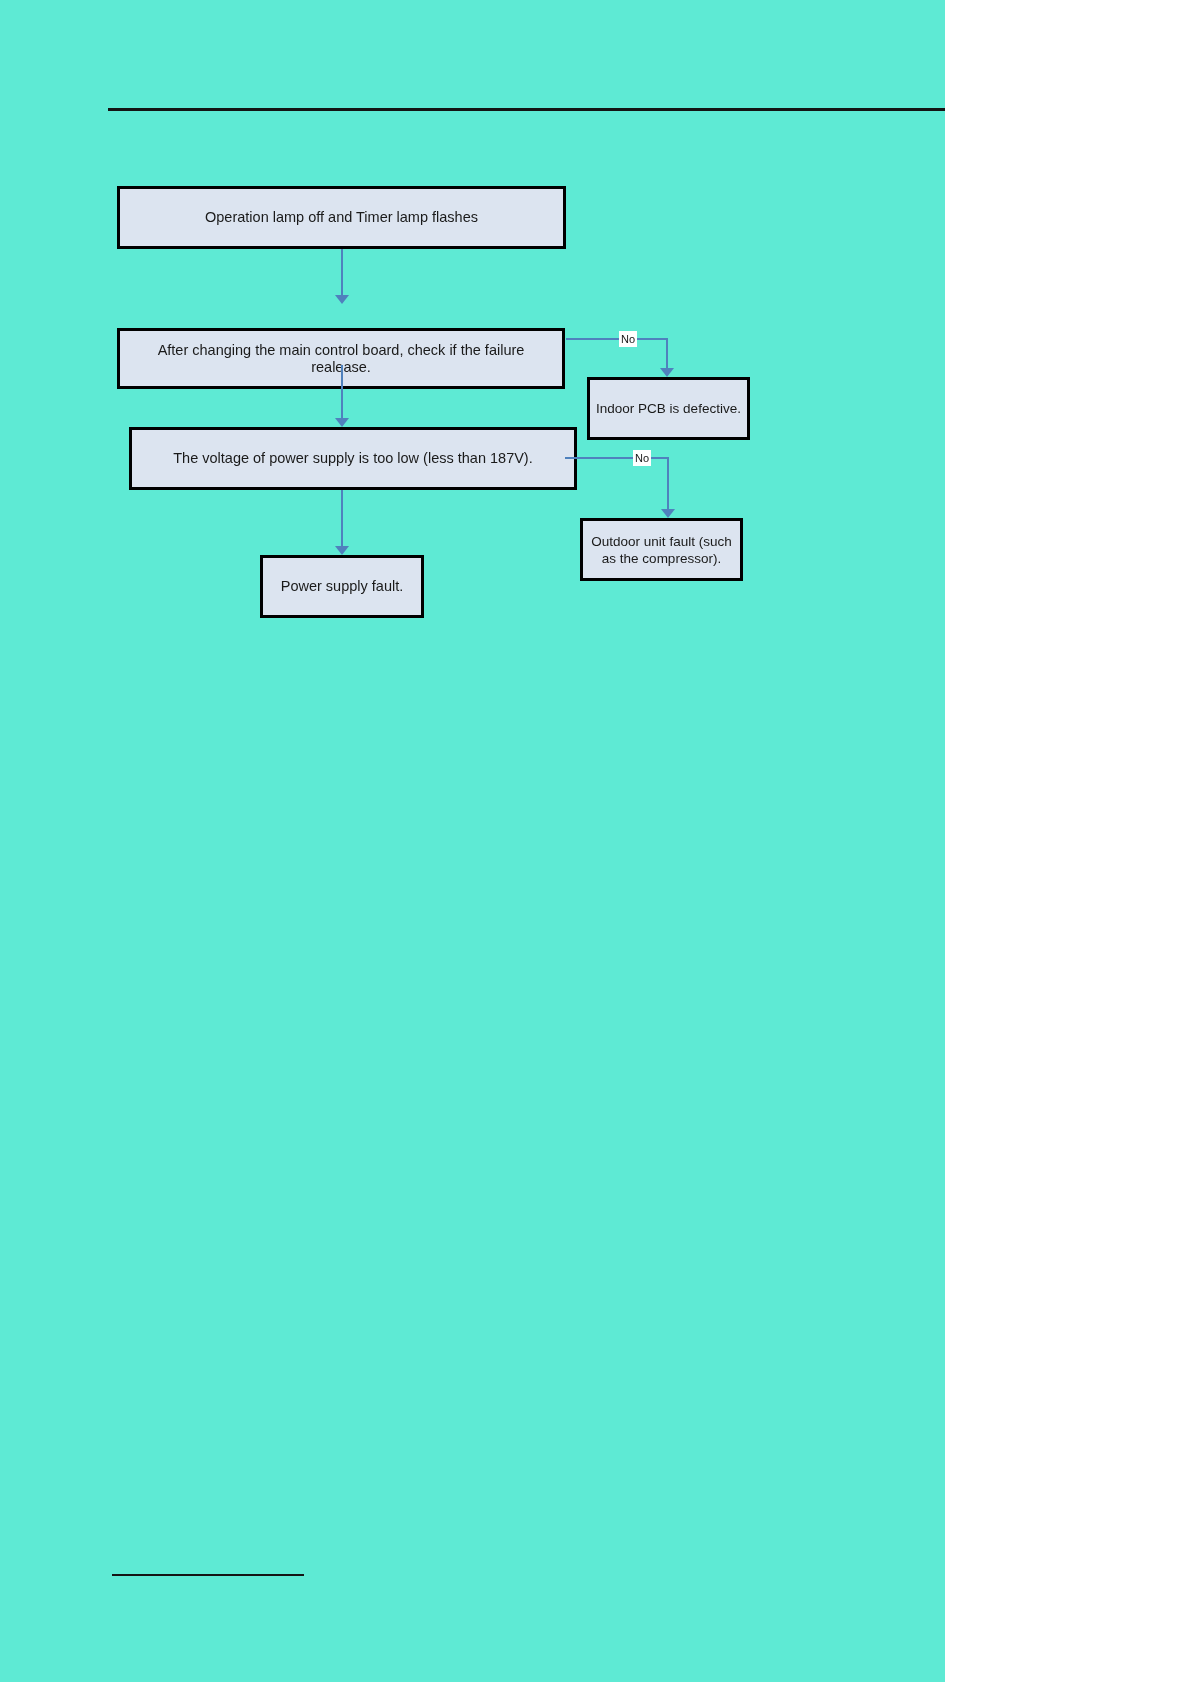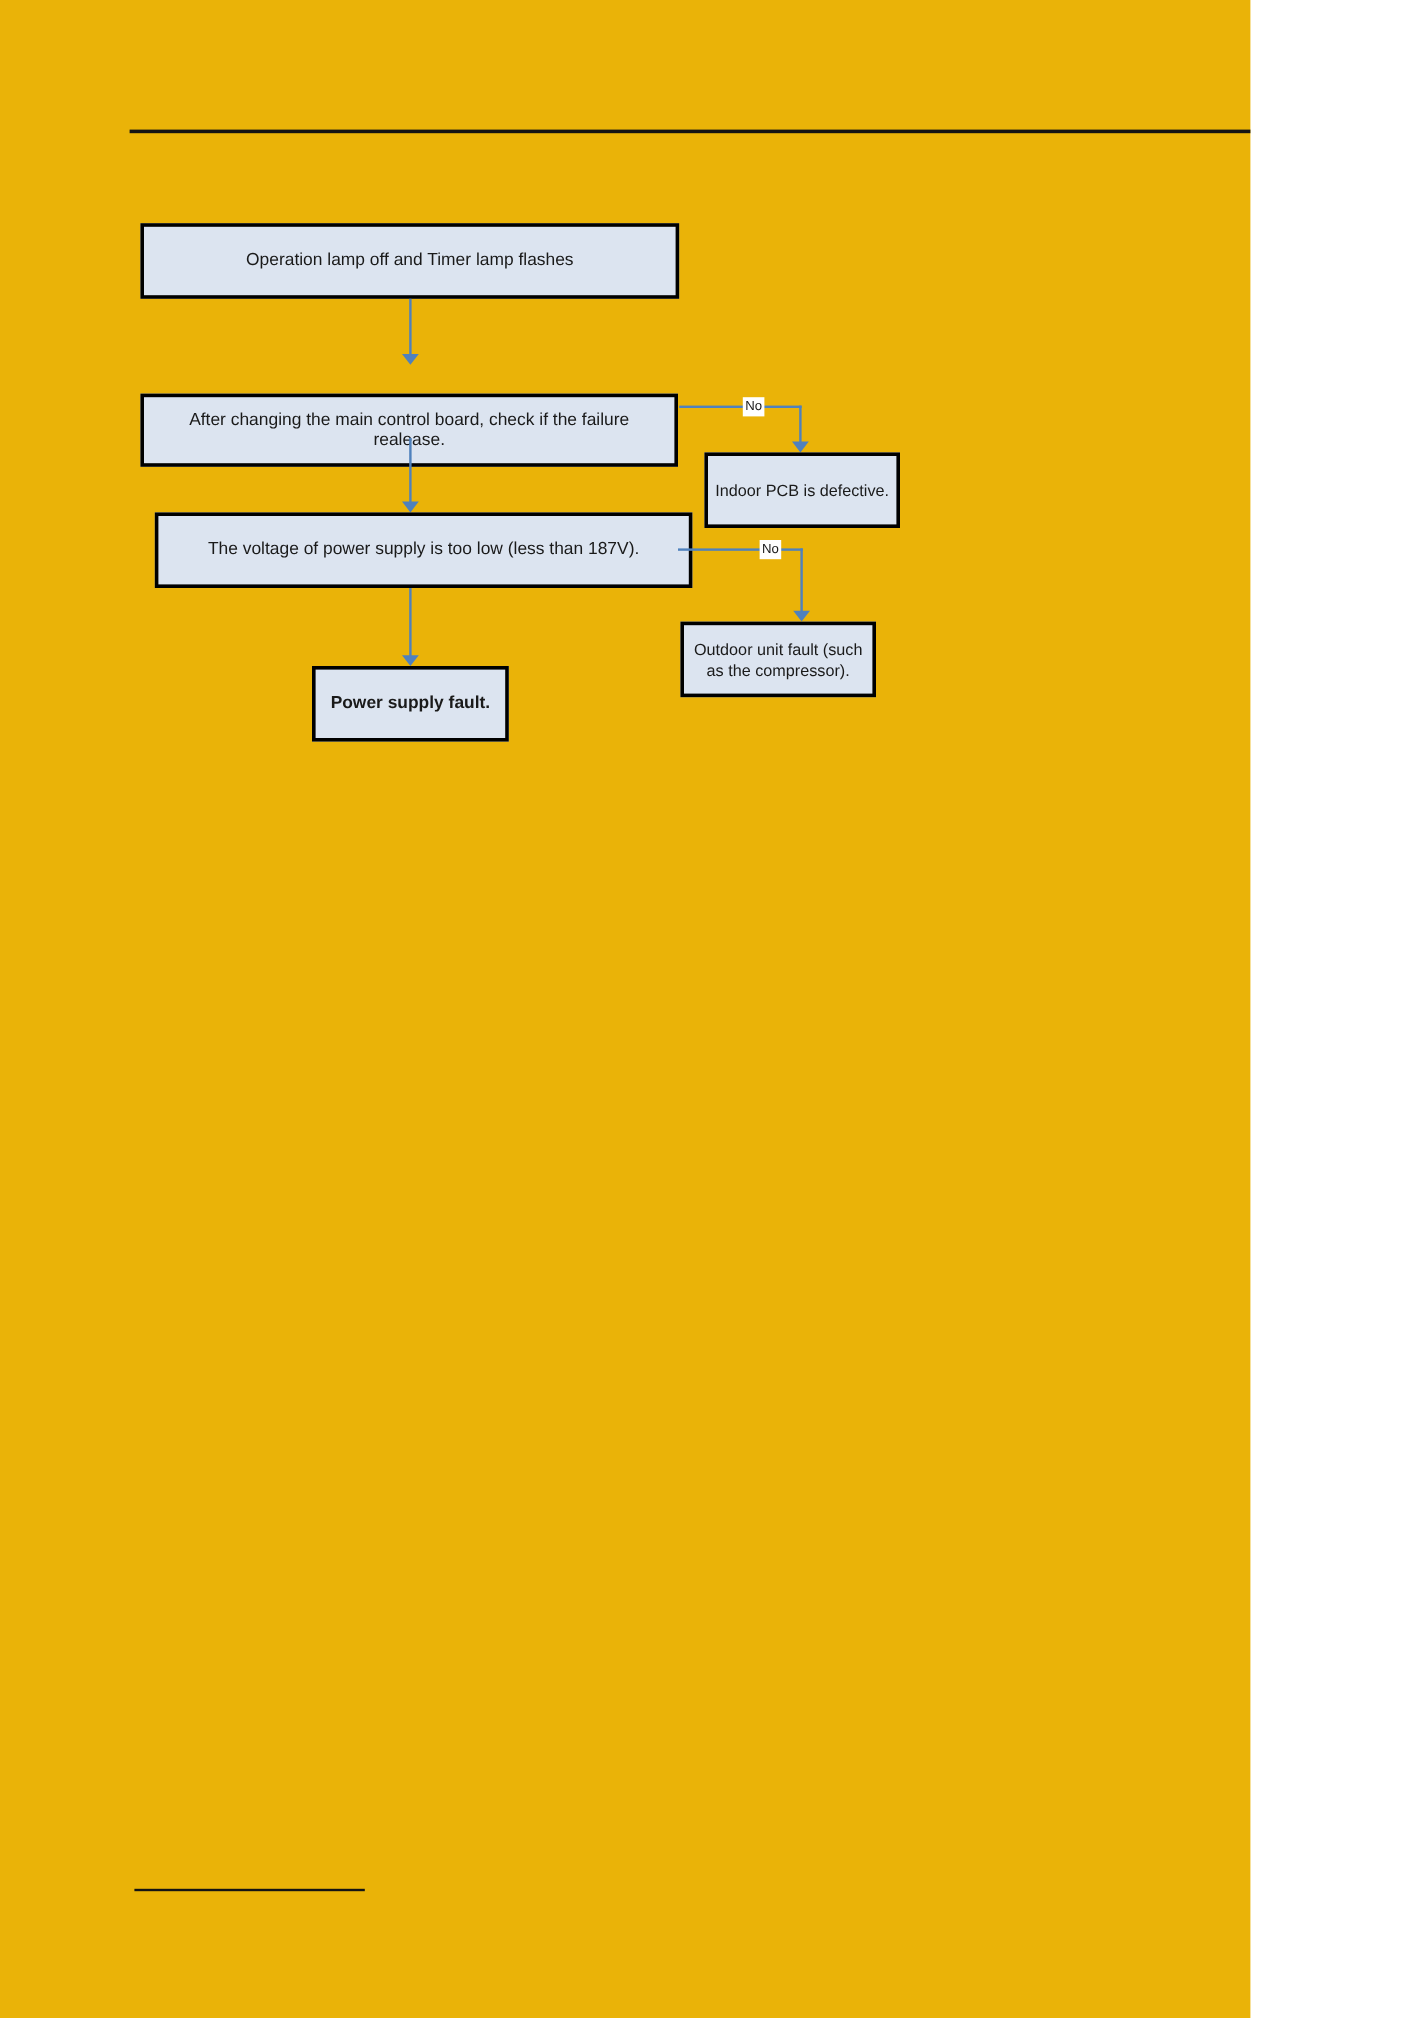--- a/index.html
+++ b/index.html
@@ -2,23 +2,23 @@
 <html><head>
 <meta charset="utf-8">
 <style>
   html, body {
     margin: 0;
     padding: 0;
     background: #ffffff;
   }
   #page {
     position: relative;
-    width: 1042px;
+    width: 945px;
     height: 1682px;
-    background: #eab308;
+    background: #5eead4;
     font-family: "Liberation Sans", sans-serif;
     overflow: hidden;
   }
   .rule {
     position: absolute;
     background: #141414;
   }
   .flow-box {
     position: absolute;
     box-sizing: border-box;
@@ -61,22 +61,22 @@
   
   #top-rule      { left: 108px; top: 108px; width: 973px; height: 3px; }
   
   #footnote-rule { left: 112px; top: 1574px; width: 192px; height: 2px; }
 
   
   #box-start    { left: 117px; top: 186px; width: 449px; height: 63px; }
   #box-check    { left: 117px; top: 304px; width: 448px; height: 61px; margin-top: 24px; }
   #box-indoor   { left: 587px; top: 377px; width: 163px; height: 63px; }
   #box-voltage  { left: 117px; top: 427px; width: 448px; height: 63px; margin-left: 12px; }
-  #box-outdoor  { left: 567px; top: 518px; width: 163px; height: 63px; }
-  #box-power    { left: 260px; top: 555px; width: 164px; height: 63px; font-weight: bold; }
+  #box-outdoor  { left: 580px; top: 518px; width: 163px; height: 63px; }
+  #box-power    { left: 260px; top: 555px; width: 164px; height: 63px; }
 
   
   #arrow1-line { left: 341px; top: 249px; width: 2px; height: 47px; }
   #arrow1-head { left: 335px; top: 295px; }
   #arrow2-line { left: 341px; top: 365px; width: 2px; height: 54px; }
   #arrow2-head { left: 335px; top: 418px; }
   #arrow3-line { left: 341px; top: 490px; width: 2px; height: 57px; }
   #arrow3-head { left: 335px; top: 546px; }
 
   

